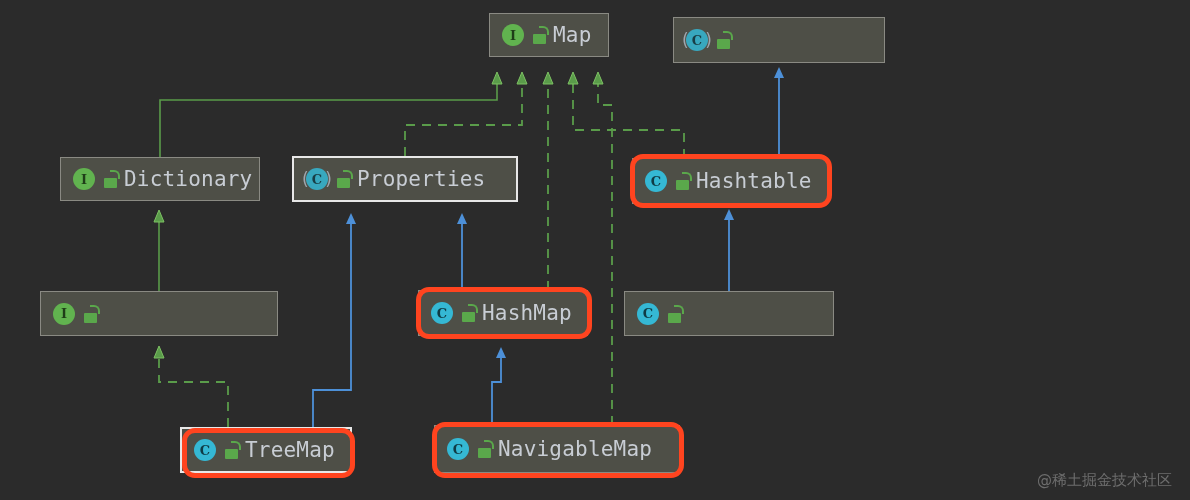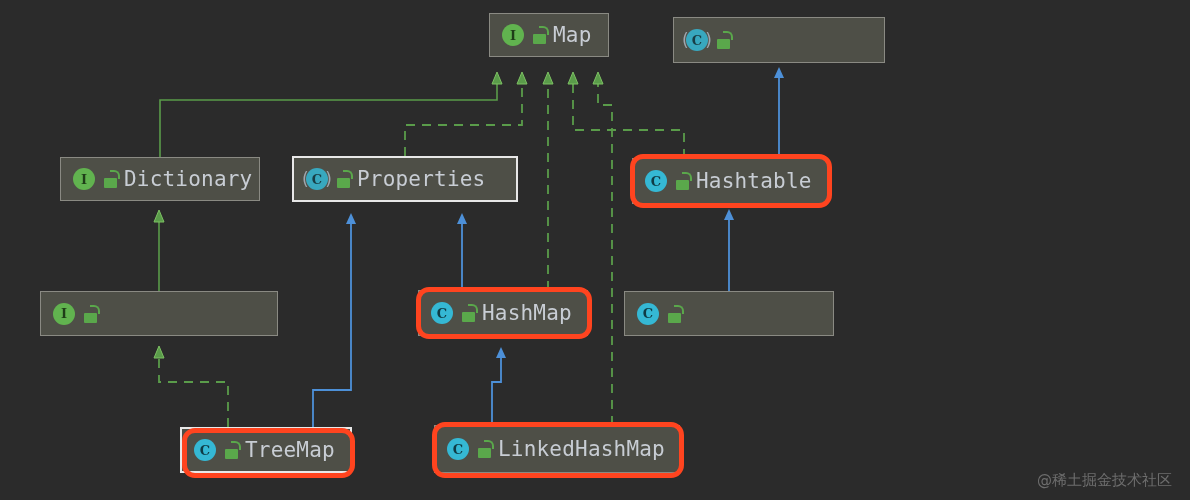--- a/index.html
+++ b/index.html
@@ -300,19 +300,19 @@
   <div class="highlight-ring" style="left:182px; top:428px; width:173px; height:50px;"></div>
 
   <div class="node" style="left:434px; top:425px; width:246px; height:48px;">
     <span class="type-icon icon-class">
       <span class="disc">C</span>
     </span>
     <span class="lock-icon">
       <span class="shackle"></span>
         <span class="body"></span>
     </span>
-    <span class="node-label">LinkedHashMap</span>
+    <span class="node-label">NavigableMap</span>
   </div>
   <div class="highlight-ring" style="left:432px; top:422px; width:252px; height:56px;"></div>
 
   <div id="watermark">@稀土掘金技术社区</div>
 
 </div>
 
 </body></html>

